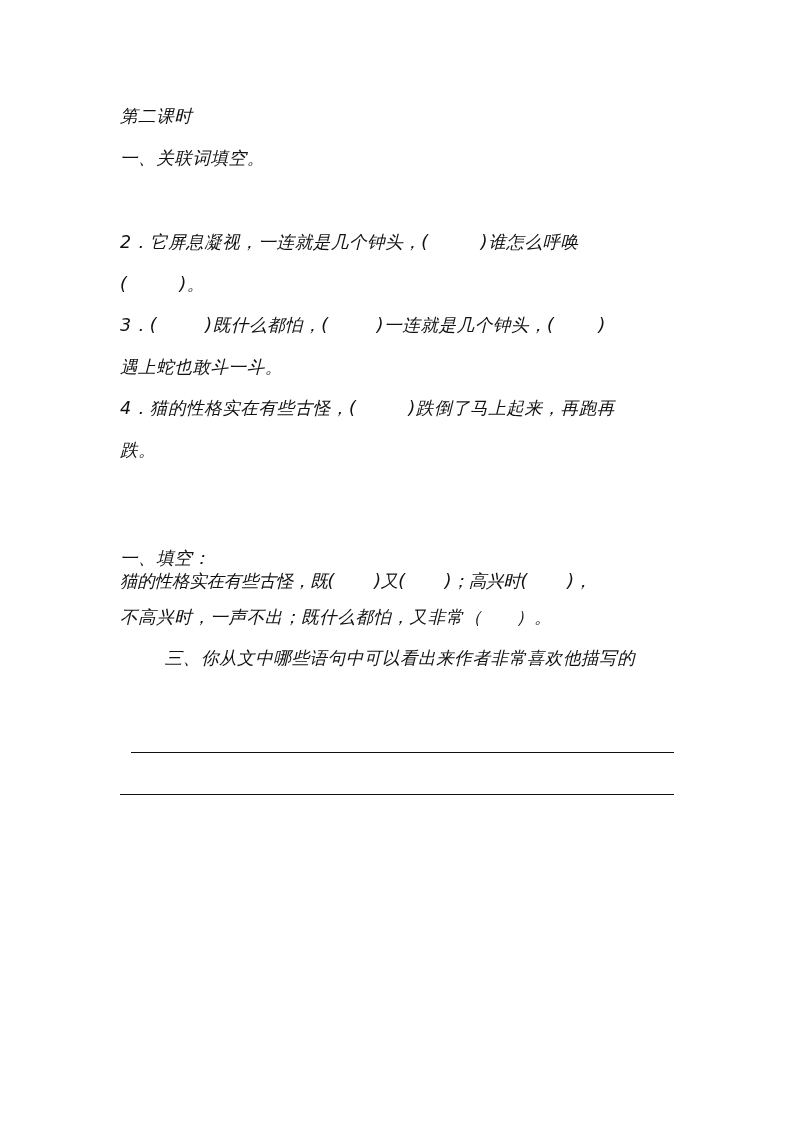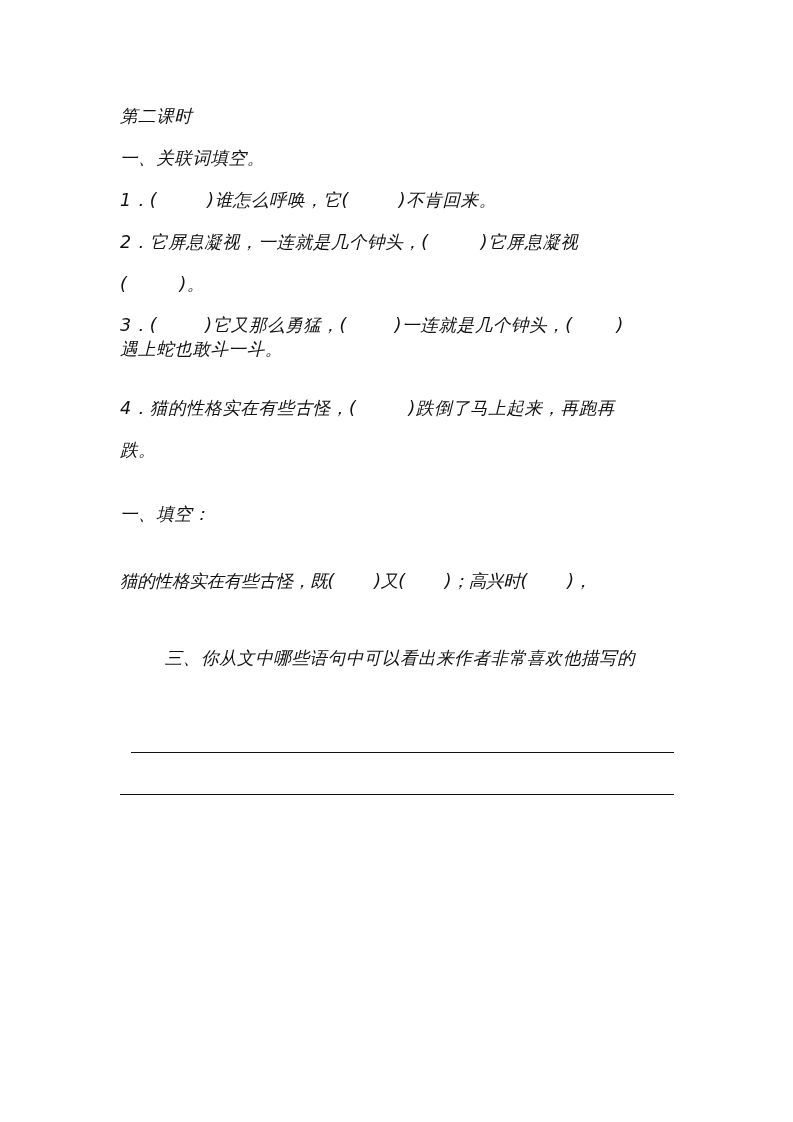--- a/index.html
+++ b/index.html
@@ -13,35 +13,35 @@
   </style>
 </head>
 <body>
 
 <div class="page">
 
   <div class="line" style="top:104px;">第二课时</div>
 
   <div class="line" style="top:146px;">一、关联词填空。</div>
 
-  <div class="line" style="top:188px;"><span>1．</span><span>(</span><span class="gap" style="width:50px"></span><span>)谁怎么呼唤，它(</span><span class="gap" style="width:50px"></span><span>)不肯回来。</span></div>
 
-  <div class="line" style="top:230px;"><span>2．</span><span>它屏息凝视，一连就是几个钟头，(</span><span class="gap" style="width:52px"></span><span>)它屏息凝视</span></div>
+  <div class="line" style="top:230px;"><span>2．</span><span>它屏息凝视，一连就是几个钟头，(</span><span class="gap" style="width:52px"></span><span>)谁怎么呼唤</span></div>
   <div class="line" style="top:272px;"><span>(</span><span class="gap" style="width:52px"></span><span>)。</span></div>
 
-  <div class="line" style="top:313px;"><span>3．</span><span>(</span><span class="gap" style="width:48px"></span><span>)它又那么勇猛，(</span><span class="gap" style="width:48px"></span><span>)一连就是几个钟头，(</span><span class="gap" style="width:44px"></span><span>)</span></div>
-  <div class="line" style="top:337px;">遇上蛇也敢斗一斗。</div>
+  <div class="line" style="top:313px;"><span>3．</span><span>(</span><span class="gap" style="width:48px"></span><span>)既什么都怕，(</span><span class="gap" style="width:48px"></span><span>)一连就是几个钟头，(</span><span class="gap" style="width:44px"></span><span>)</span></div>
+  <div class="line" style="top:355px;">遇上蛇也敢斗一斗。</div>
 
   <div class="line" style="top:396px;"><span>4．</span><span>猫的性格实在有些古怪，(</span><span class="gap" style="width:52px"></span><span>)跌倒了马上起来，再跑再</span></div>
   <div class="line" style="top:438px;">跌。</div>
 
 
-  <div class="line" style="top:502px;">一、填空：</div>
+  <div class="line" style="top:546px;">一、填空：</div>
 
   <div class="line" style="top:563px; letter-spacing:-0.2px;margin-top:6px;"><span>猫的性格实在有些古怪，既(</span><span class="gap" style="width:40px"></span><span>)又(</span><span class="gap" style="width:40px"></span><span>)；高兴时(</span><span class="gap" style="width:40px"></span><span>)，</span></div>
 
+  <div class="line" style="top:605px;"><span>不高兴时，一声不出；既什么都怕，又非常（</span><span class="gap" style="width:34px"></span><span>）。</span></div>
 
   <div class="line" style="top:646px;text-align:center;">三、你从文中哪些语句中可以看出来作者非常喜欢他描写的</div>
 
   <div class="rule" style="top:752px; left:131px; width:543px;"></div>
   <div class="rule" style="top:794px; left:120px; width:554px;"></div>
 
 </div>
 
 </body></html>

